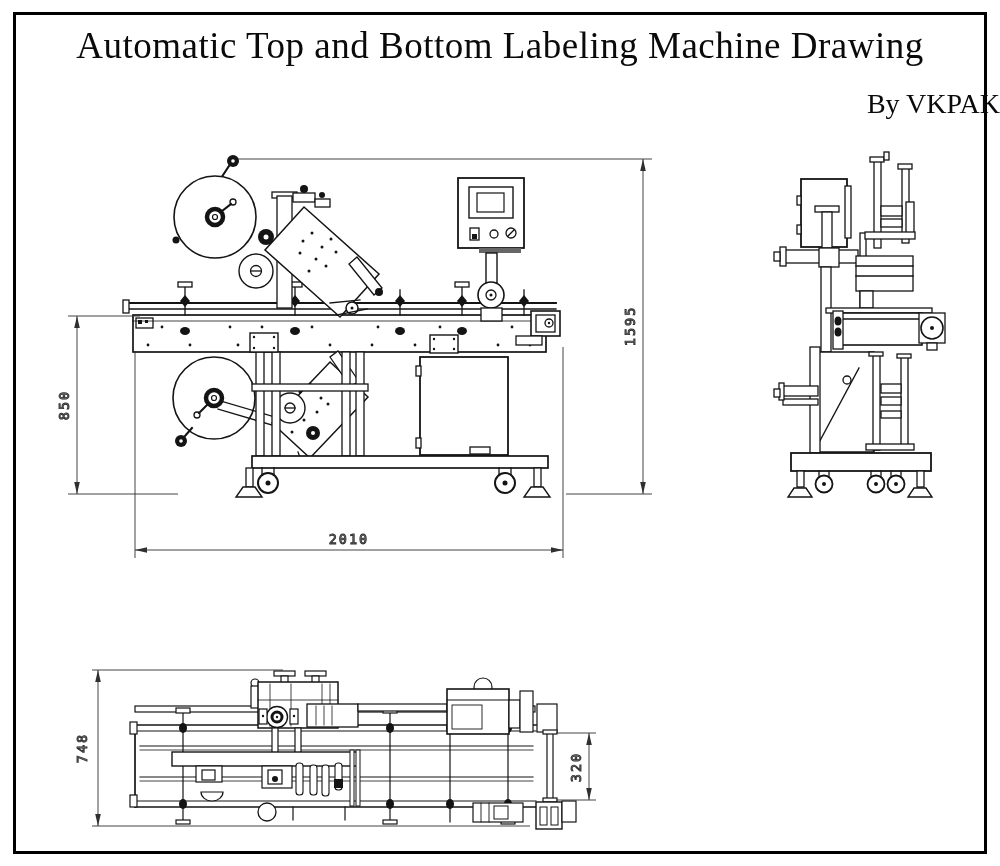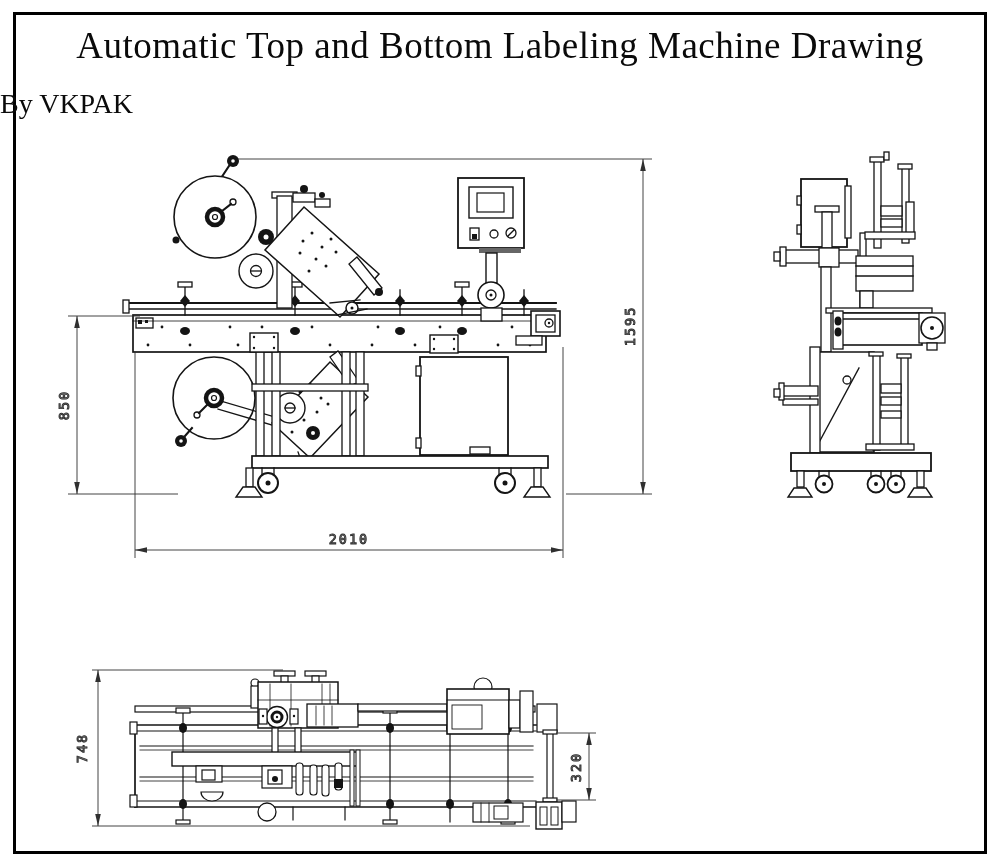--- a/index.html
+++ b/index.html
@@ -2,21 +2,21 @@
 <html><head>
 <meta charset="utf-8">
 <style>
   html,body{margin:0;padding:0;background:#fff;}
   .page{position:relative;width:1000px;height:866px;background:#ffffff;
         font-family:"Liberation Serif",serif;overflow:hidden;}
   .frame{position:absolute;left:13px;top:12px;right:13px;bottom:12px;
          border:3px solid #000;pointer-events:none;}
   .title{position:absolute;left:0;top:24px;width:100%;text-align:center;
          font-size:37px;color:#0a0a0a;letter-spacing:0.5px;}
-  .subtitle{position:absolute;left:0;top:88px;width:100%;text-align:left;
+  .subtitle{position:absolute;left:0;top:88px;width:100%;text-align:right;
          font-size:28px;color:#0a0a0a;}
   svg{position:absolute;left:0;top:0;}
   .dim-text{font-family:"DejaVu Sans Mono",monospace;font-size:13.5px;
             fill:#8a8a8a;letter-spacing:2px;}
 </style>
 </head>
 <body>
 
 <div class="page">
   <div class="frame"></div>

